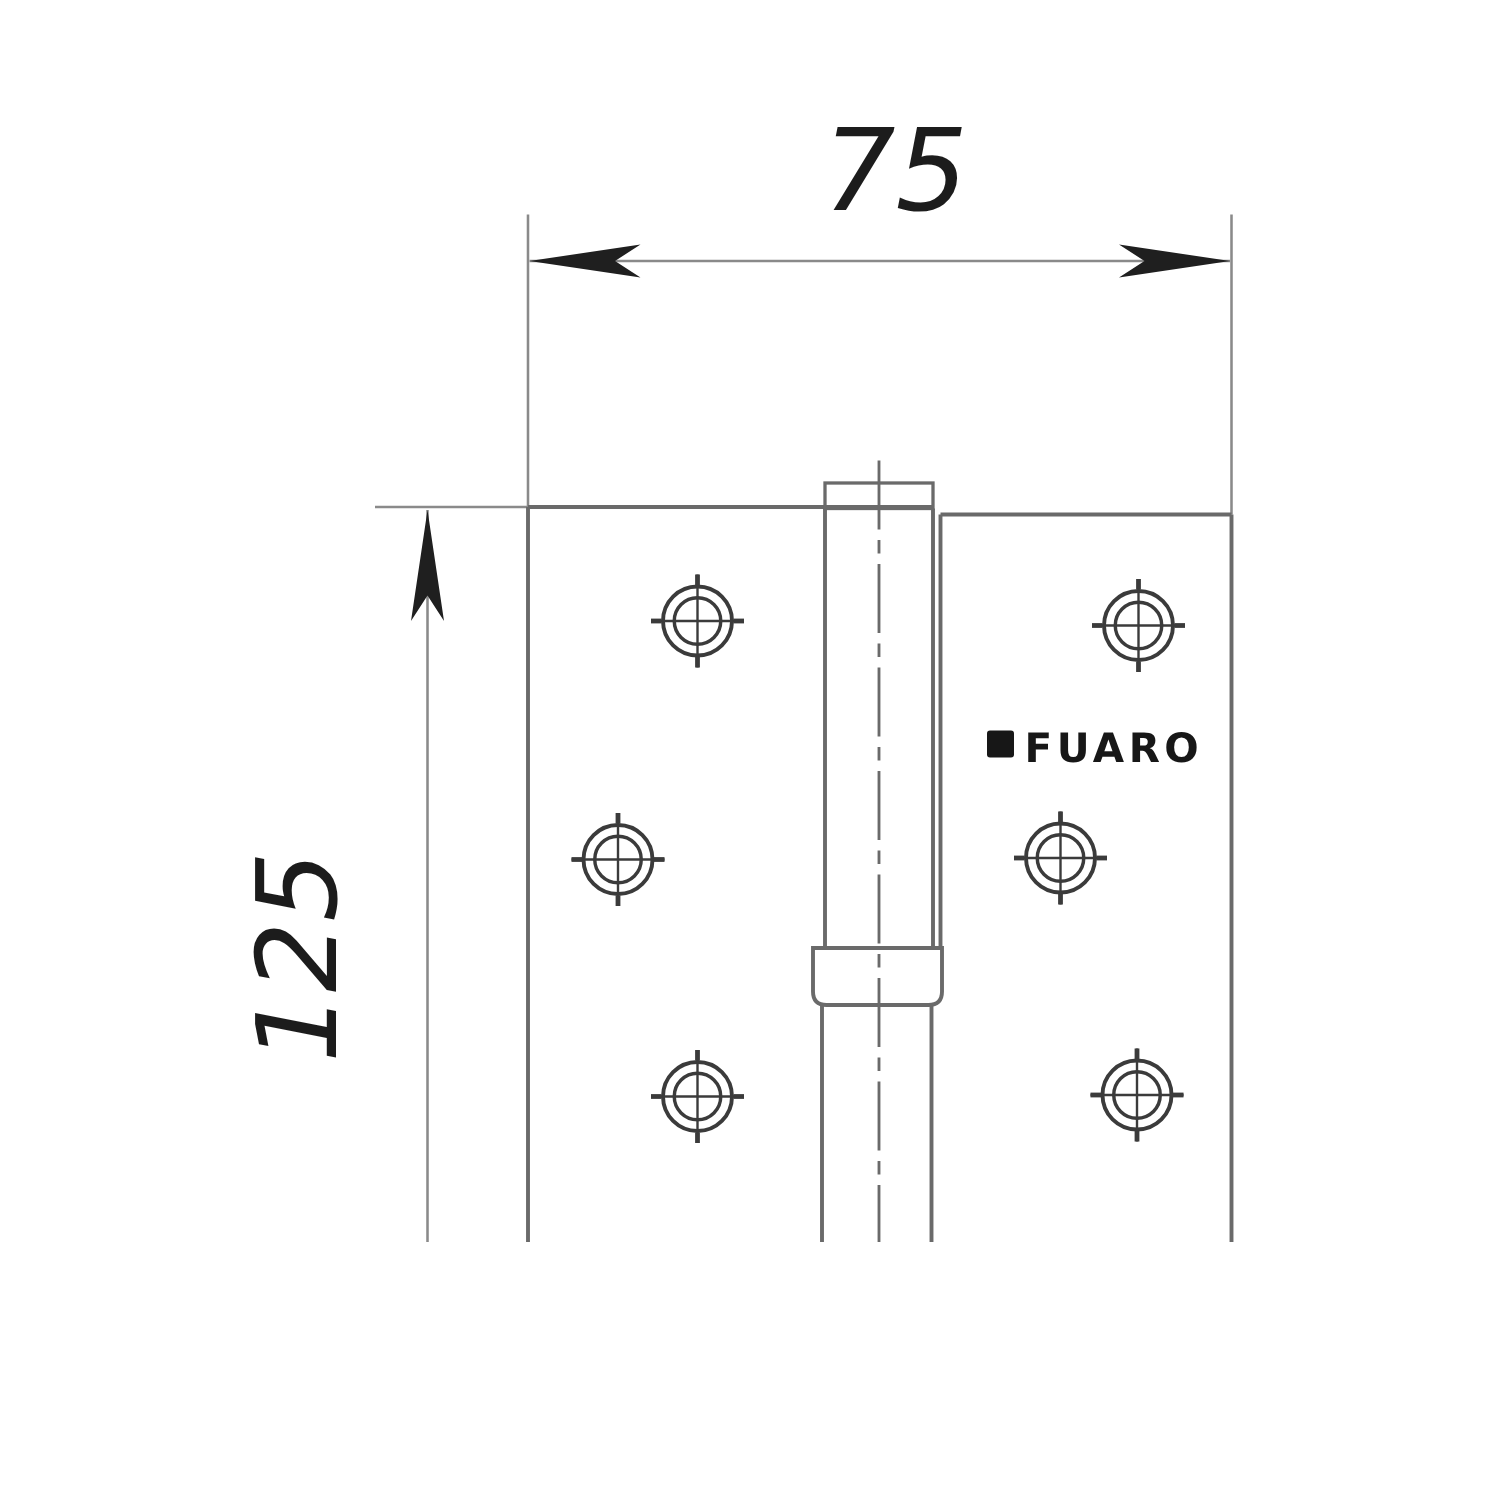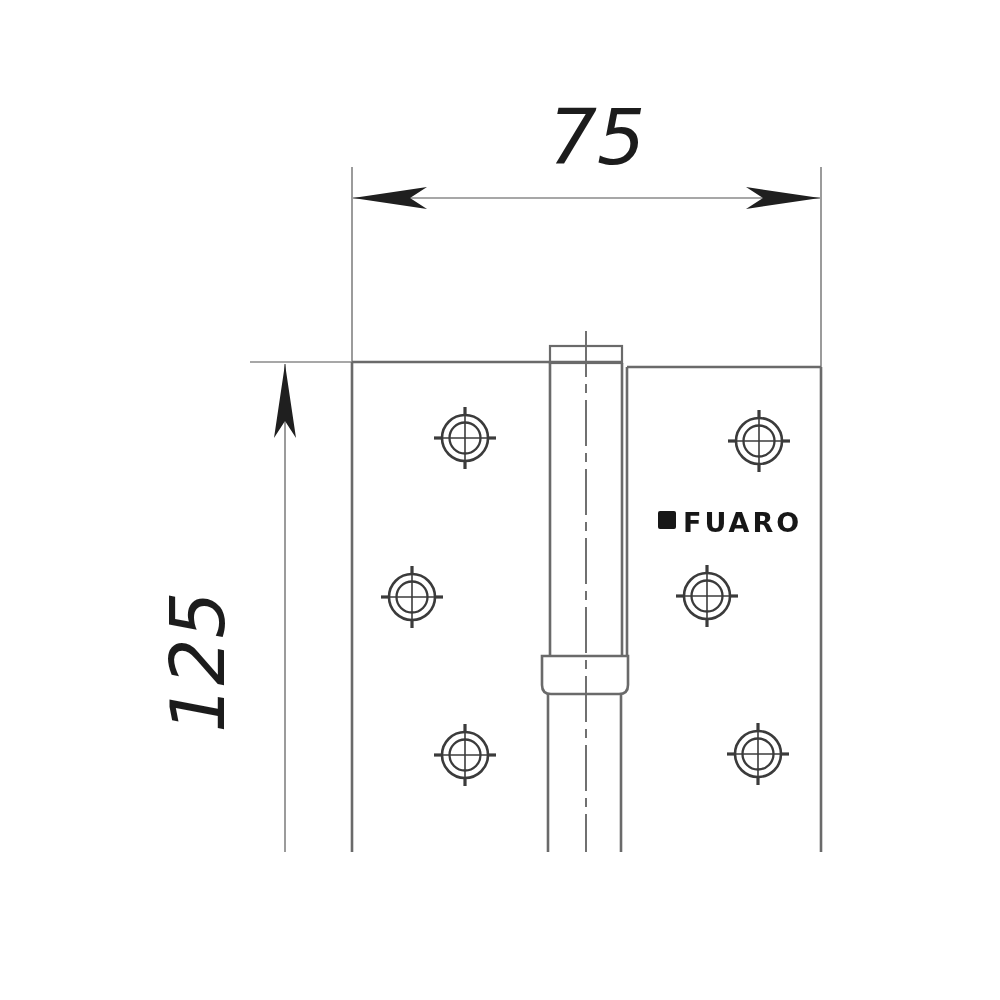--- a/index.html
+++ b/index.html
@@ -2,21 +2,20 @@
 <html style="--bg: #ffffff; --outline: #6a6a6a; --dim: #8a8a8a; --arrow: #1f1f1f; --text: #1c1c1c; --hole: #3b3b3b; --logo: #171717;"><head>
 <meta charset="utf-8">
 <style>
   html,body{margin:0;padding:0;background:#ffffff;}
   .canvas{
     position:relative;
     width:1000px;height:828px;
     background:var(--bg,#fff);
     font-family:"DejaVu Sans", sans-serif;
     overflow:hidden;
-    margin-top:24px;
   }
   svg{display:block;}
   
   .outline{stroke:var(--outline,#6a6a6a);stroke-width:2.6;fill:none;}
   .outline-thin{stroke:var(--outline,#6a6a6a);stroke-width:2.2;fill:none;}
   .dimline{stroke:var(--dim,#8a8a8a);stroke-width:1.7;fill:none;}
   .centerline{stroke:var(--outline,#6a6a6a);stroke-width:1.9;fill:none;
     stroke-dasharray:46 7 9 7;}
   .arrow{fill:var(--arrow,#1f1f1f);stroke:none;}
   .dim-text{

